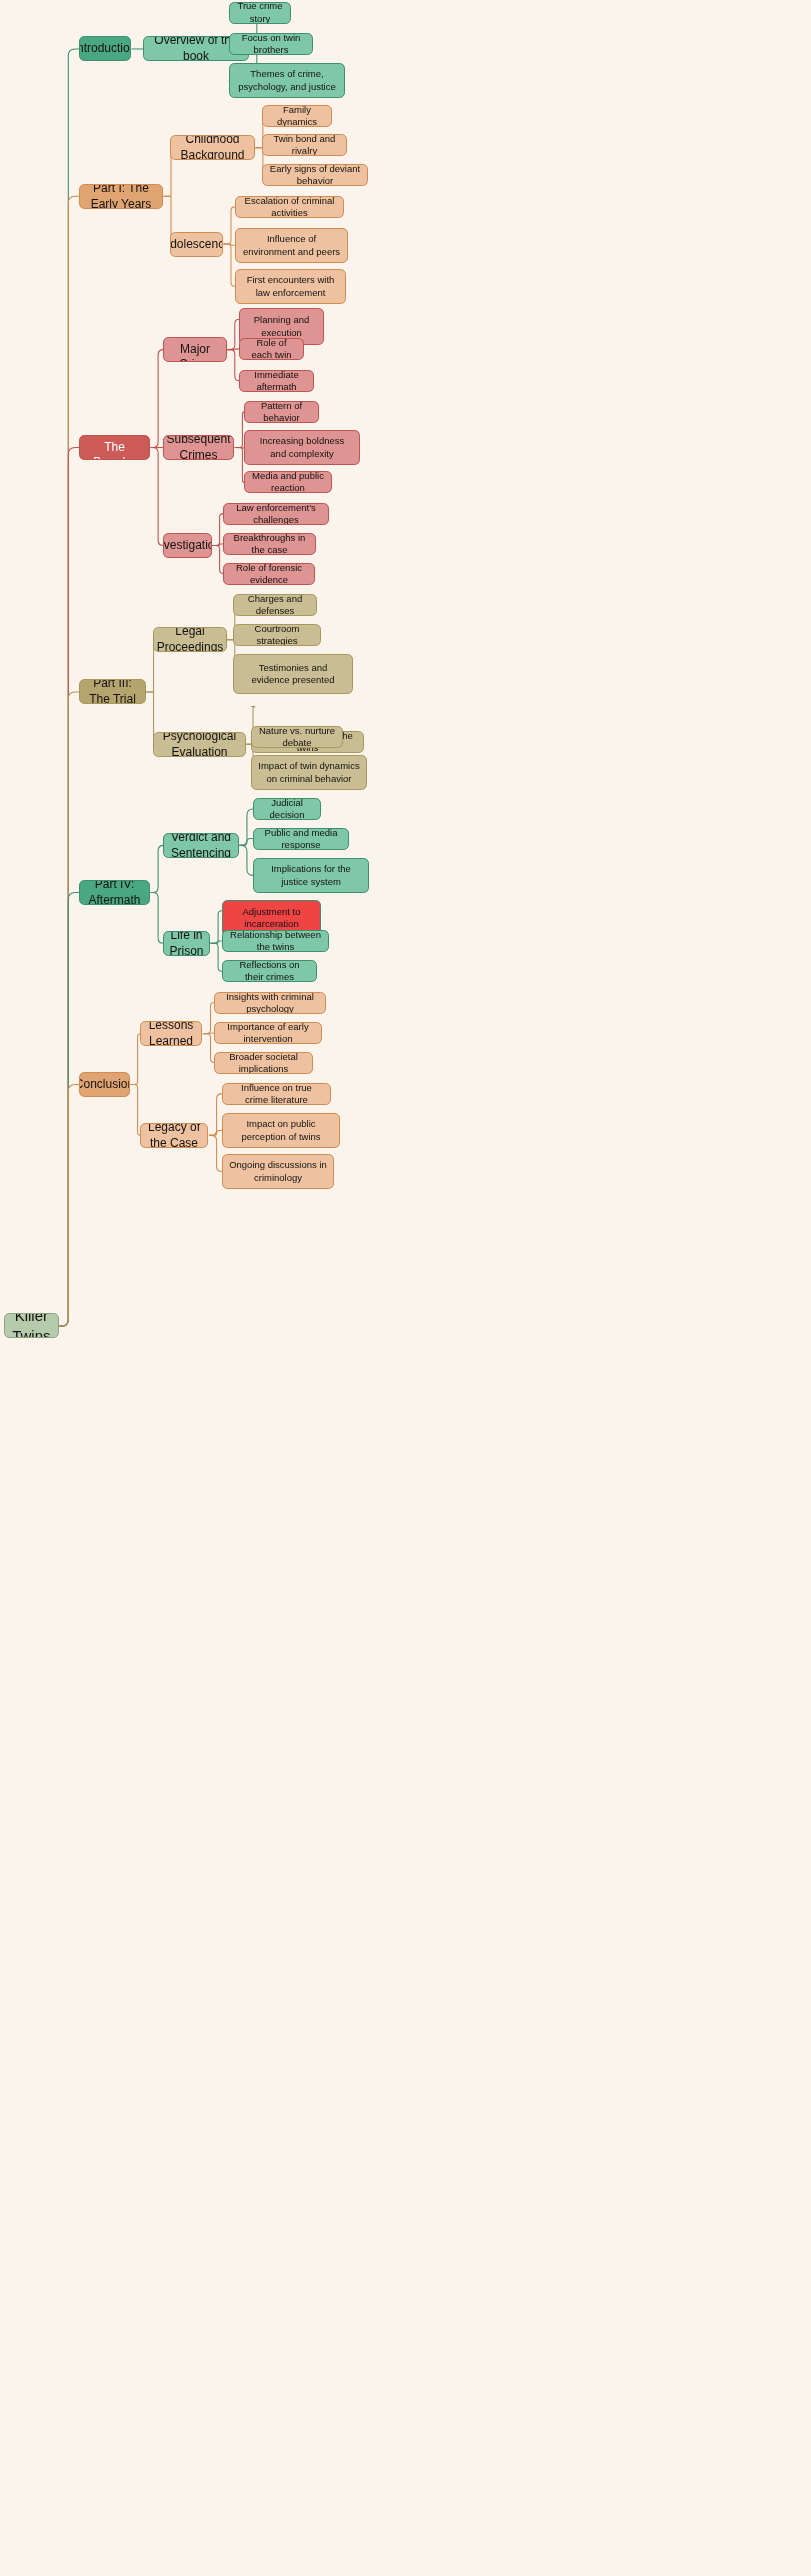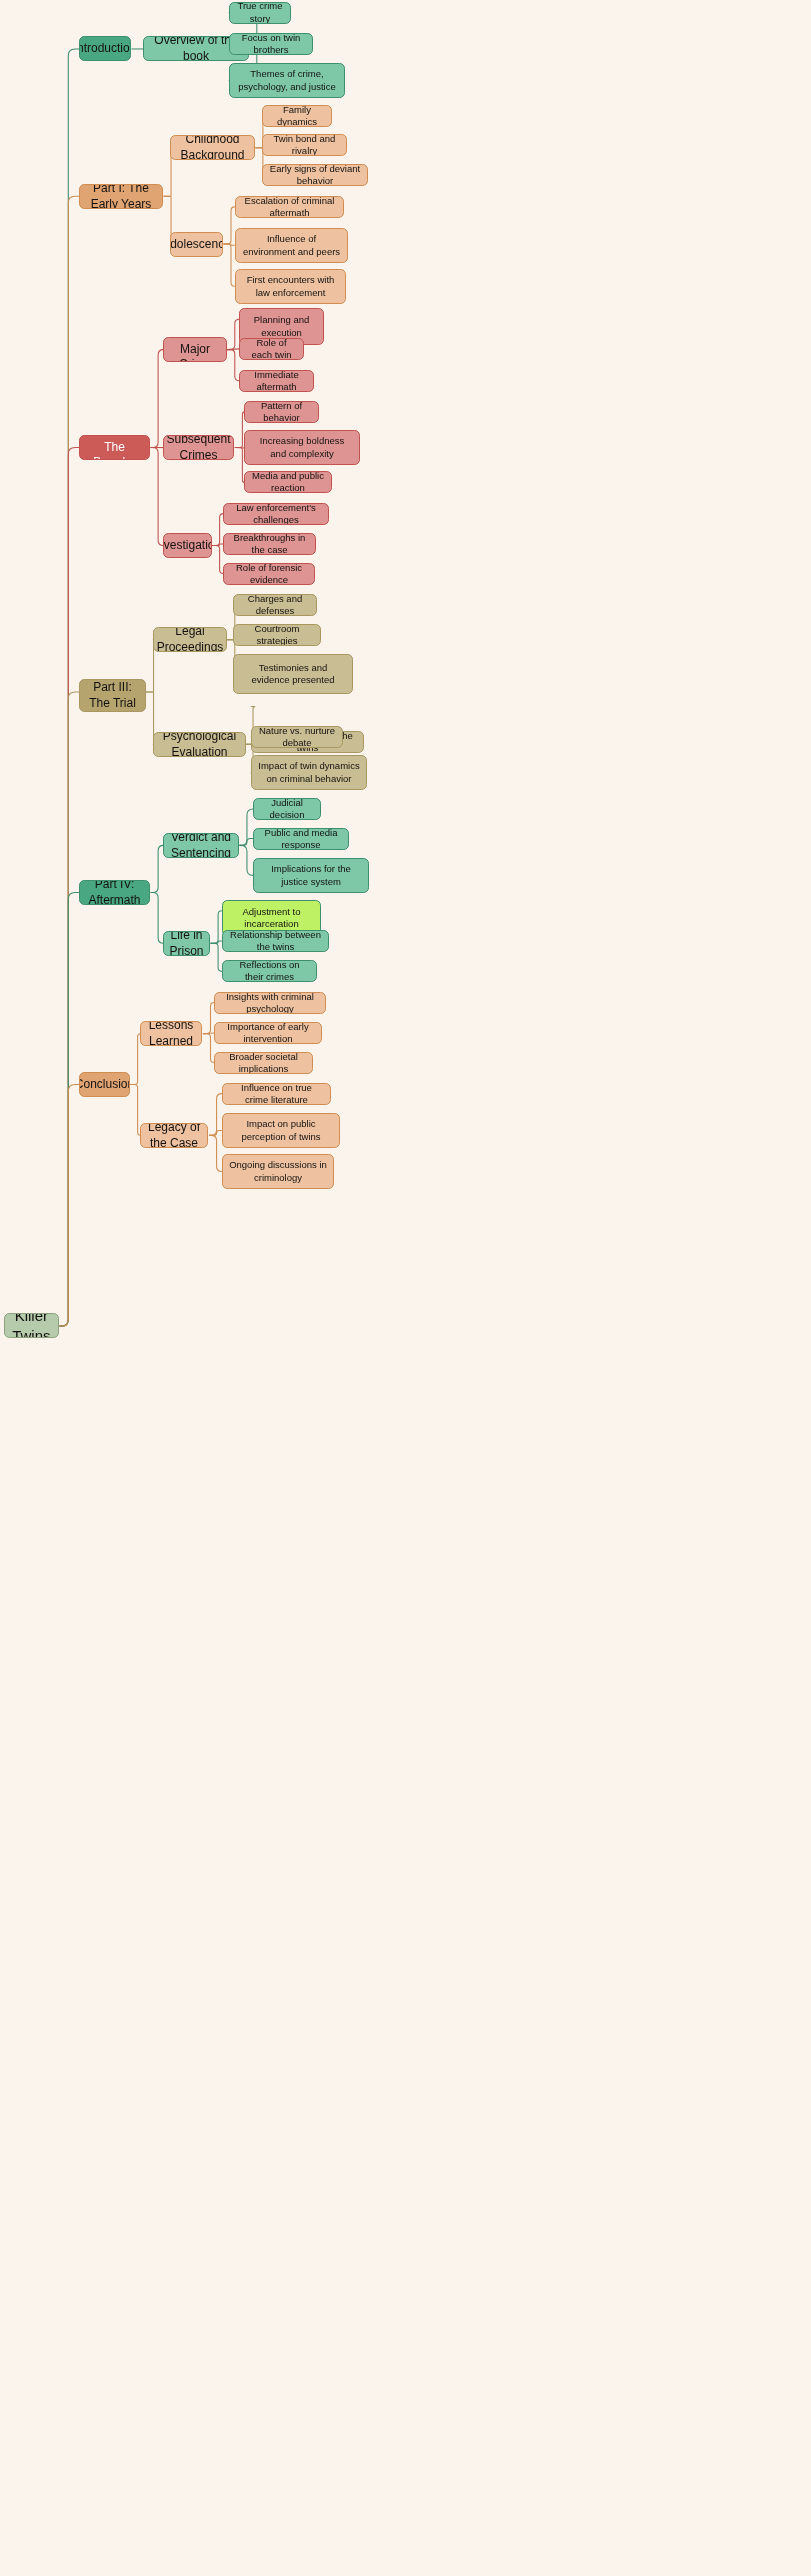--- a/index.html
+++ b/index.html
@@ -135,21 +135,21 @@
     <div class="node lvl3" style="left: 262px; top: 134px; width: 85px; height: 22px; background: rgb(238, 194, 160); border: 0.8px solid rgb(208, 141, 79);">
       <span>Twin bond and rivalry</span>
     </div>
     <div class="node lvl3" style="left: 262px; top: 164px; width: 106px; height: 22px; background: rgb(238, 194, 160); border: 0.8px solid rgb(208, 141, 79);">
       <span>Early signs of deviant behavior</span>
     </div>
     <div class="node lvl2" style="left: 170px; top: 232px; width: 53px; height: 25px; background: rgb(238, 194, 160); border: 0.8px solid rgb(208, 141, 79);">
       <span>Adolescence</span>
     </div>
     <div class="node lvl3" style="left: 235px; top: 196px; width: 109px; height: 22px; background: rgb(238, 194, 160); border: 0.8px solid rgb(208, 141, 79);">
-      <span>Escalation of criminal aftermath</span>
+      <span>Escalation of criminal activities</span>
     </div>
     <div class="node lvl3" style="left: 235px; top: 228px; width: 113px; height: 35px; background: rgb(238, 194, 160); border: 0.8px solid rgb(208, 141, 79);">
       <span>Influence of environment and peers</span>
     </div>
     <div class="node lvl3" style="left: 235px; top: 269px; width: 111px; height: 35px; background: rgb(238, 194, 160); border: 0.8px solid rgb(208, 141, 79);">
       <span>First encounters with law enforcement</span>
     </div>
     <div class="node lvl1 whitetext" style="left: 79px; top: 435px; width: 71px; height: 25px; background: rgb(204, 91, 87); border: 0.8px solid rgb(193, 82, 79);">
       <span>Part II: The Broader</span>
     </div>
@@ -182,21 +182,21 @@
     </div>
     <div class="node lvl3" style="left: 223px; top: 503px; width: 106px; height: 22px; background: rgb(221, 148, 146); border: 0.8px solid rgb(193, 82, 79);">
       <span>Law enforcement's challenges</span>
     </div>
     <div class="node lvl3" style="left: 223px; top: 533px; width: 93px; height: 22px; background: rgb(221, 148, 146); border: 0.8px solid rgb(193, 82, 79);">
       <span>Breakthroughs in the case</span>
     </div>
     <div class="node lvl3" style="left: 223px; top: 563px; width: 92px; height: 22px; background: rgb(221, 148, 146); border: 0.8px solid rgb(193, 82, 79);">
       <span>Role of forensic evidence</span>
     </div>
-    <div class="node lvl1" style="left: 79px; top: 679px; width: 67px; height: 33px; background: rgb(181, 164, 110); border: 0.8px solid rgb(168, 152, 95);">
+    <div class="node lvl1" style="left: 79px; top: 679px; width: 67px; height: 25px; background: rgb(181, 164, 110); border: 0.8px solid rgb(168, 152, 95);">
       <span>Part III: The Trial</span>
     </div>
     <div class="node lvl2" style="left: 153px; top: 627px; width: 74px; height: 25px; background: rgb(201, 189, 147); border: 0.8px solid rgb(168, 152, 95);">
       <span>Legal Proceedings</span>
     </div>
     <div class="node lvl3" style="left: 233px; top: 594px; width: 84px; height: 22px; background: rgb(201, 189, 147); border: 0.8px solid rgb(168, 152, 95);">
       <span>Charges and defenses</span>
     </div>
     <div class="node lvl3" style="left: 233px; top: 624px; width: 88px; height: 22px; background: rgb(201, 189, 147); border: 0.8px solid rgb(168, 152, 95);">
       <span>Courtroom strategies</span>
@@ -227,21 +227,21 @@
     </div>
     <div class="node lvl3" style="left: 253px; top: 828px; width: 96px; height: 22px; background: rgb(126, 200, 168); border: 0.8px solid rgb(62, 143, 110);">
       <span>Public and media response</span>
     </div>
     <div class="node lvl3" style="left: 253px; top: 858px; width: 116px; height: 35px; background: rgb(126, 200, 168); border: 0.8px solid rgb(62, 143, 110);">
       <span>Implications for the justice system</span>
     </div>
     <div class="node lvl2" style="left: 163px; top: 931px; width: 47px; height: 25px; background: rgb(126, 200, 168); border: 0.8px solid rgb(62, 143, 110);">
       <span>Life in Prison</span>
     </div>
-    <div class="node lvl3" style="left: 222px; top: 900px; width: 99px; height: 36px; background: #bef264; border: 0.8px solid rgb(62, 143, 110);">
+    <div class="node lvl3" style="left: 222px; top: 900px; width: 99px; height: 36px; background: #ef4444; border: 0.8px solid rgb(62, 143, 110);">
       <span>Adjustment to incarceration</span>
     </div>
     <div class="node lvl3" style="left: 222px; top: 930px; width: 107px; height: 22px; background: rgb(126, 200, 168); border: 0.8px solid rgb(62, 143, 110);">
       <span>Relationship between the twins</span>
     </div>
     <div class="node lvl3" style="left: 222px; top: 960px; width: 95px; height: 22px; background: rgb(126, 200, 168); border: 0.8px solid rgb(62, 143, 110);">
       <span>Reflections on their crimes</span>
     </div>
     <div class="node lvl1" style="left: 79px; top: 1072px; width: 51px; height: 25px; background: rgb(224, 164, 114); border: 0.8px solid rgb(208, 141, 79);">
       <span>Conclusion</span>

